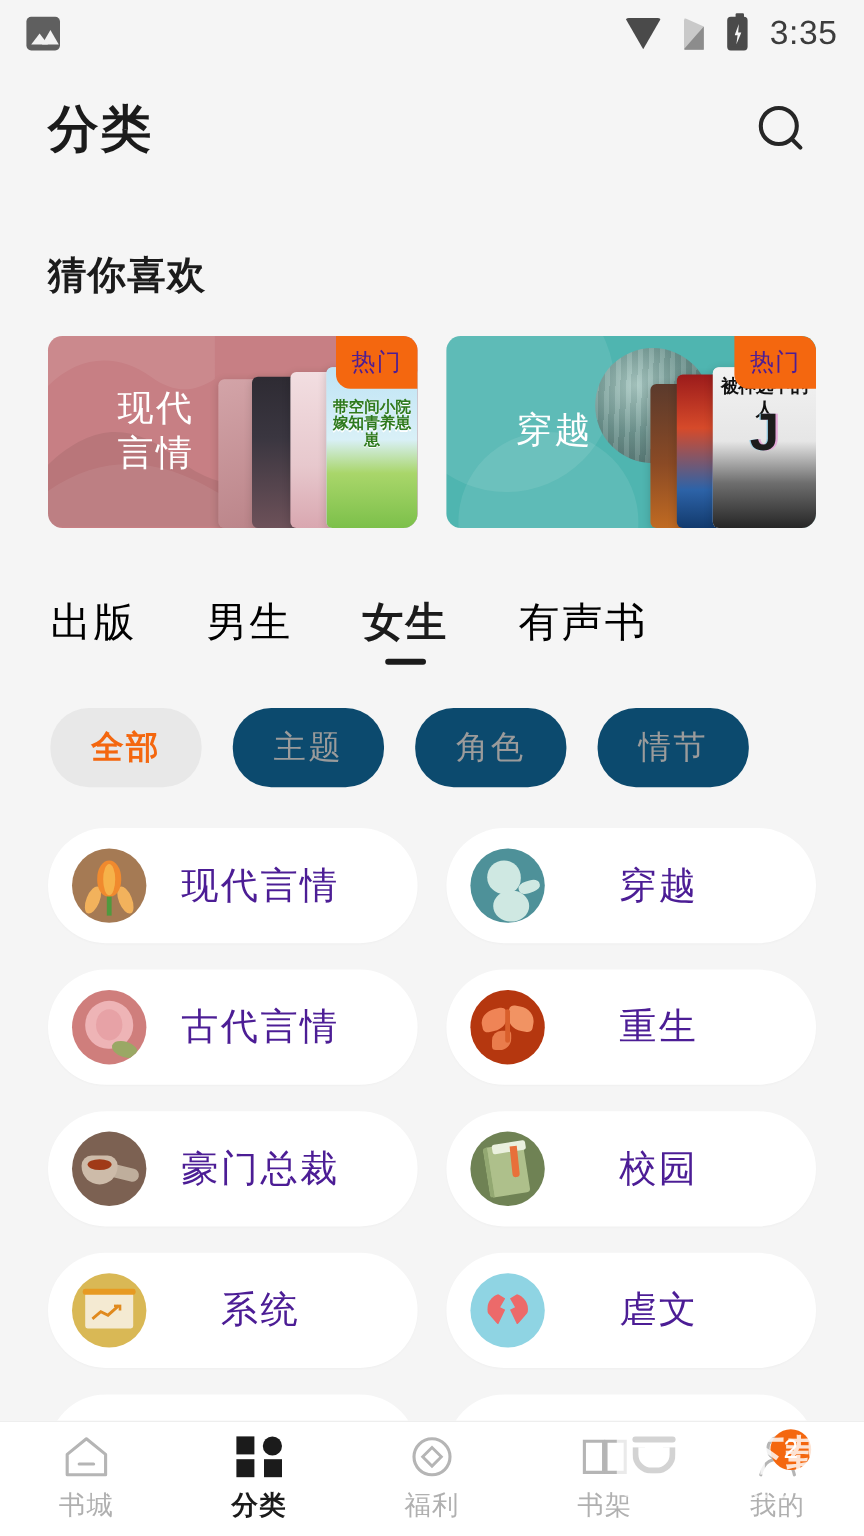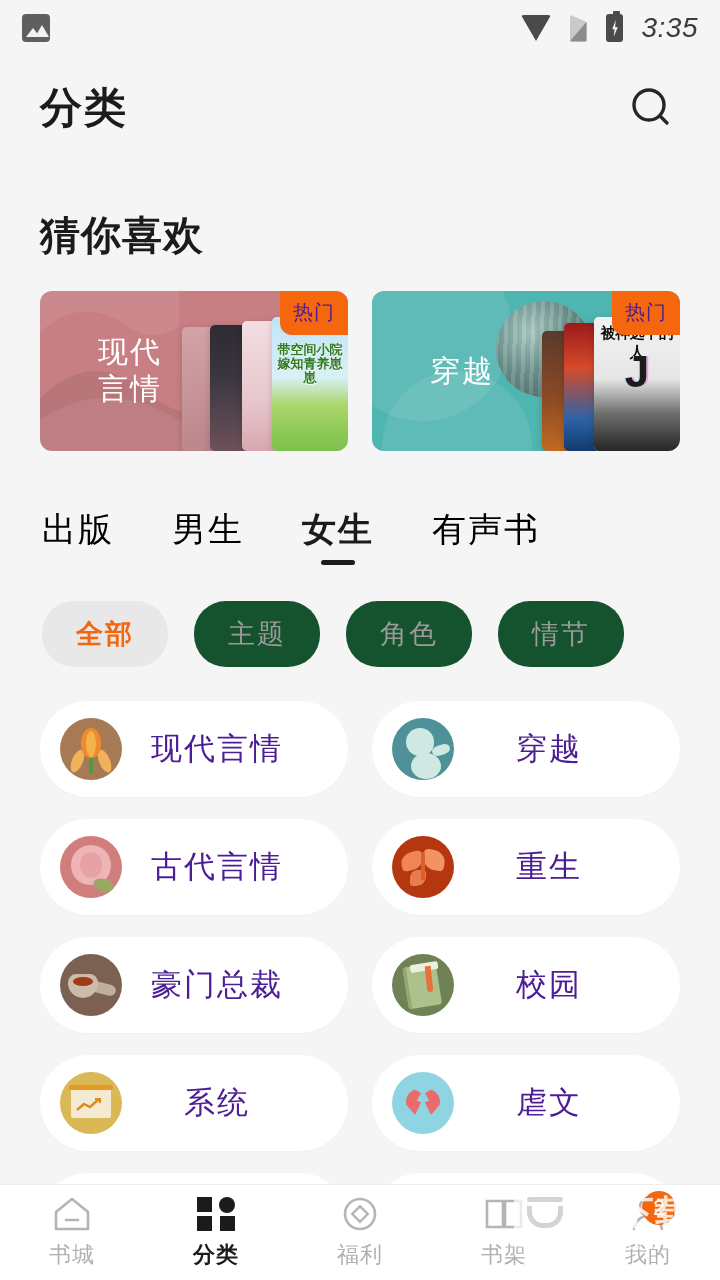--- a/index.html
+++ b/index.html
@@ -10,21 +10,21 @@
     overflow:hidden;
     position:relative;
   }
 
   
   .statusbar{
     height:56px; display:flex; align-items:center;
     padding:0 22px; background:#f5f5f5;
   }
   .sb-left{ display:flex; align-items:center; gap:10px; }
-  .sb-right{ margin-left:auto; display:flex; align-items:center; gap:19px;font-style:italic; }
+  .sb-right{ margin-left:auto; display:flex; align-items:center; gap:19px; }
   .img-icon{
     width:28px; height:28px; background:#5f5f5f; border-radius:4px;
     position:relative; overflow:hidden;
   }
   .img-icon:before{
     content:""; position:absolute; left:4px; bottom:5px;
     border-left:7px solid transparent; border-right:7px solid transparent;
     border-bottom:9px solid #f2f2f2;
   }
   .img-icon:after{
@@ -76,21 +76,21 @@
   .search-btn{ margin-left:auto; width:56px; height:56px; position:relative; }
   .search-btn svg{ display:block; }
 
   
   .scroll-area{
     position:absolute; top:160px; left:0; right:0; bottom:96px;
     overflow:hidden;
   }
 
   .section-title{
-    font-size:40px; font-weight:bold; color:#1b1b1b;
+    font-size:32px; font-weight:bold; color:#1b1b1b;
     padding:48px 0 0 40px; letter-spacing:1px;
   }
 
   
   .rec-row{ display:flex; gap:24px; padding:28px 40px 0 40px; }
   .rec-card{
     position:relative; flex:1; height:160px; border-radius:12px;
     overflow:hidden;
   }
   .rec-label{
@@ -157,21 +157,21 @@
   .tab{ position:relative; font-size:34px; color:#000000; letter-spacing:2px; padding-bottom:14px; }
   .tab.active{ color:#1b1b1b; font-weight:bold; }
   .tab.active:after{
     content:""; position:absolute; left:50%; transform:translateX(-50%);
     bottom:2px; width:34px; height:5px; background:#1b1b1b; border-radius:3px;
   }
 
   
   .chips{ display:flex; gap:26px; padding:34px 0 0 42px; }
   .chip{
-    background:#14532d; color:#9b9b9b; font-size:27px; letter-spacing:2px;
+    background:#0c4a6e; color:#9b9b9b; font-size:27px; letter-spacing:2px;
     padding:15px 34px; border-radius:32px;
   }
   .chip.active{ color:#f4670f; background:#e8e8e8; font-weight:bold; }
 
   
   .cat-grid{
     display:grid; grid-template-columns:1fr 1fr; gap:22px 24px;
     padding:34px 40px 0 40px;
   }
   .cat-pill{

